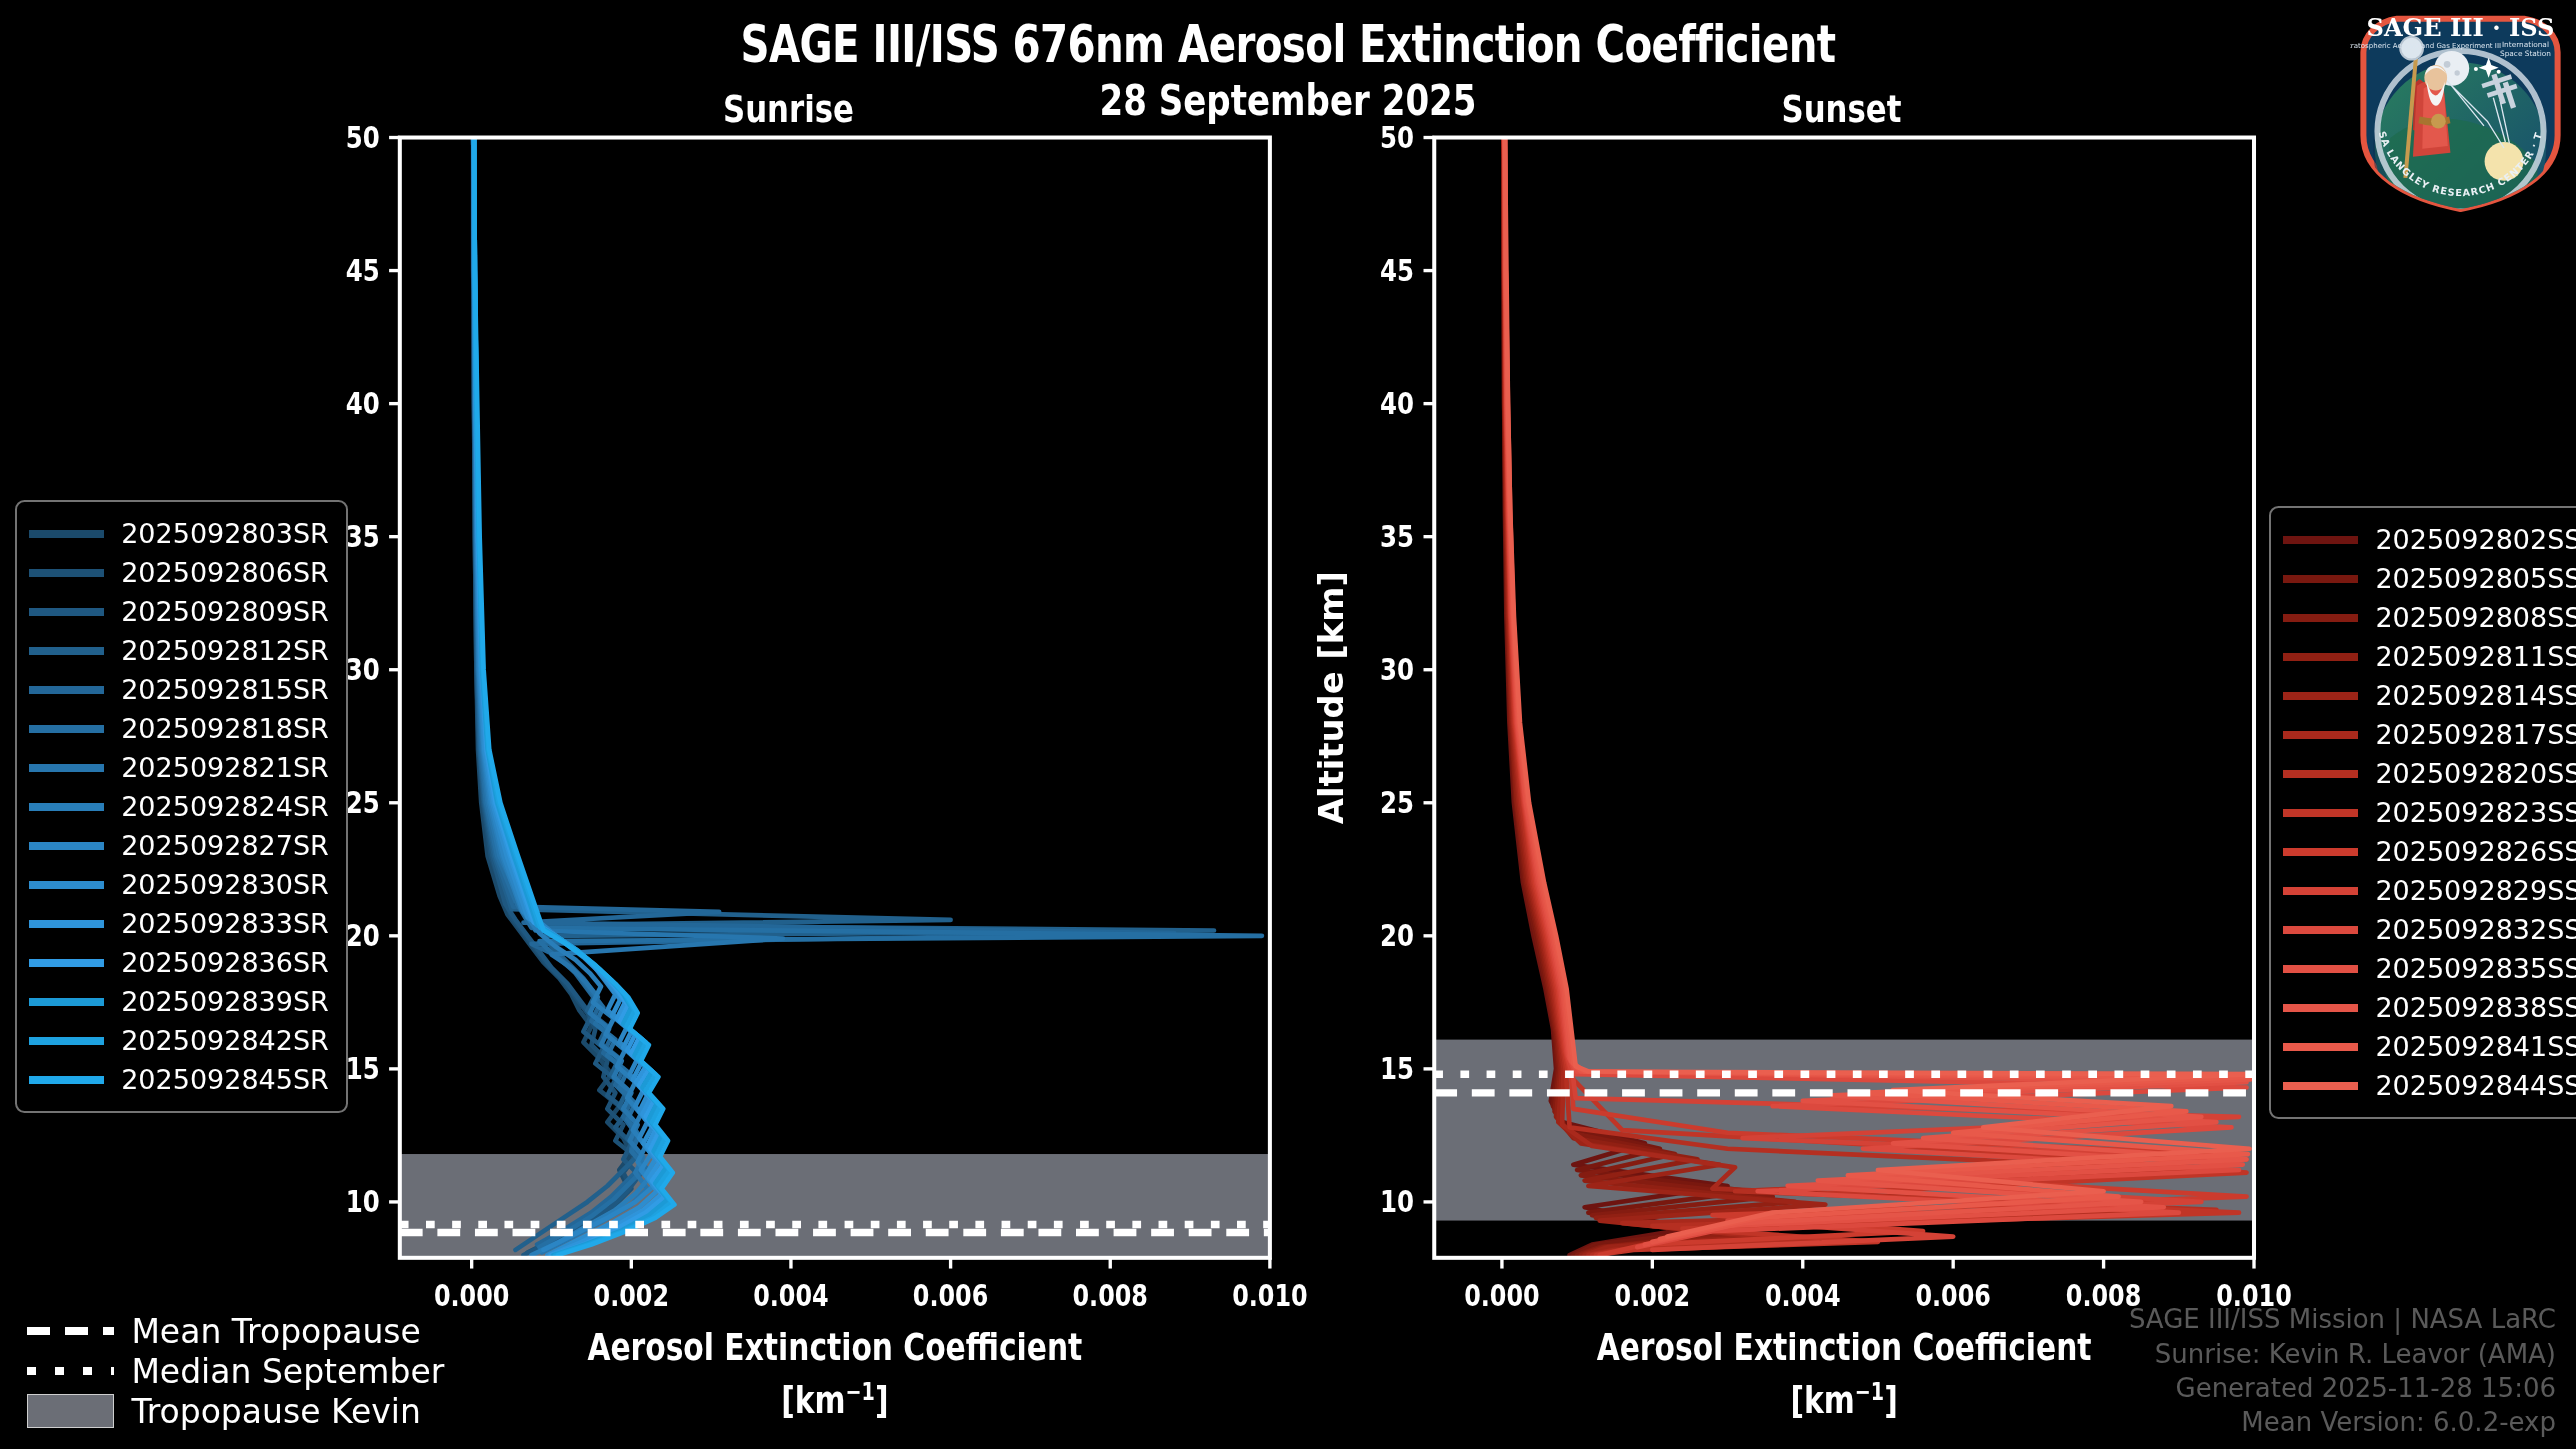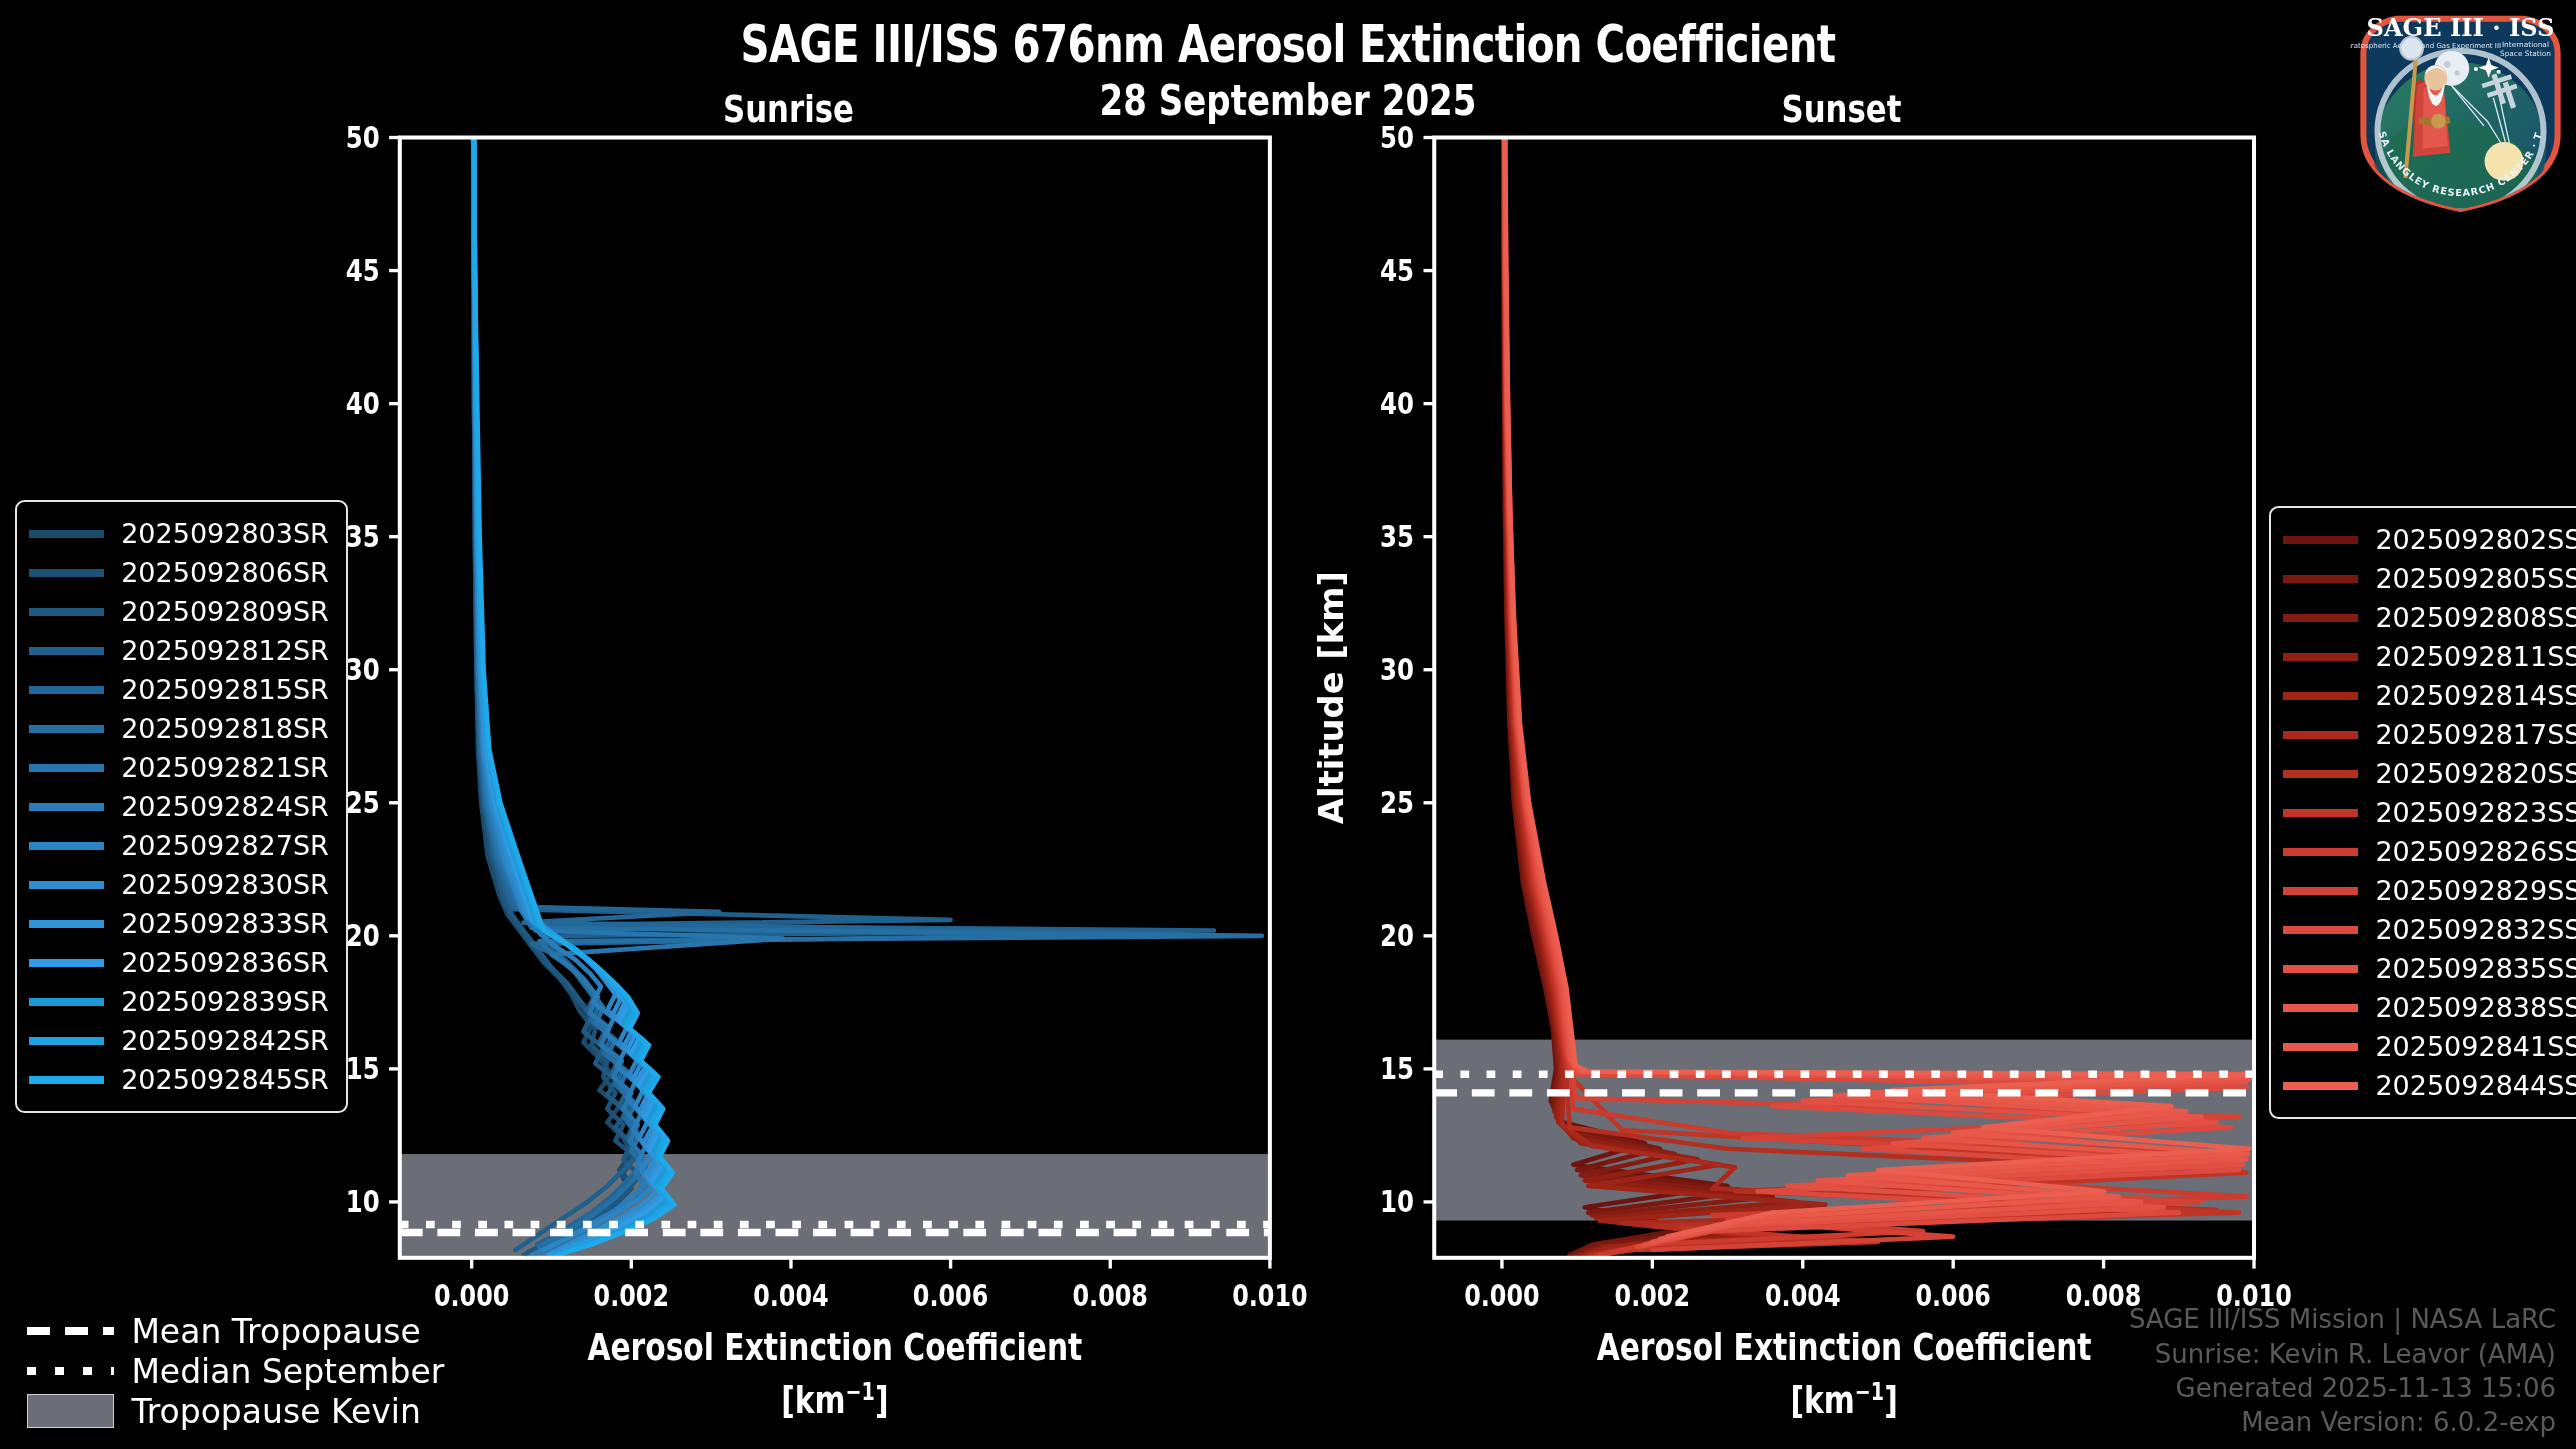--- a/index.html
+++ b/index.html
@@ -19,21 +19,21 @@
     font-weight:bold;font-size:43px;
     transform:scaleX(.88);transform-origin:50% 0;
   }
   .panel-title{
     font-family:"DejaVu Sans Condensed","Liberation Sans",sans-serif;
     font-weight:bold;font-size:38px;text-align:center;
     transform:scaleX(.9);
   }
   
   .legend-box{
-    border:2px solid #e5e5e5;border-radius:9.4px;background:#000;
+    border:2px solid #737373;border-radius:9.4px;background:#000;
     padding:12px 17.4px 12px 12px;
   }
   .legend-row{display:flex;align-items:center;height:39px;}
   .legend-swatch{width:75px;height:8px;margin-right:17.4px;flex:none;}
   .legend-label{font-size:27px;color:#fff;white-space:nowrap;
                 font-family:"DejaVu Sans",sans-serif;}
   
   .tropo-row{display:flex;align-items:center;height:40px;}
   .tropo-key{width:87px;height:17.4px;margin-right:17.4px;flex:none;
              display:flex;align-items:center;}
@@ -328,21 +328,21 @@
     <span class="tropo-key">
         <span class="boxkey"></span>
       </span>
     <span class="tropo-label">Tropopause Kevin</span>
   </div>
 </div>
 
 <div class="abs" id="credits">
   <div>SAGE III/ISS Mission | NASA LaRC</div>
   <div>Sunrise: Kevin R. Leavor (AMA)</div>
-  <div>Generated 2025-11-13 15:06</div>
+  <div>Generated 2025-11-28 15:06</div>
   <div>Mean Version: 6.0.2-exp</div>
 </div>
 
 <svg class="abs" id="logo" viewBox="0 0 330 318">
   <defs>
     <clipPath id="badgeClip">
       <path d="M20 72 C20 46 42 26 70 22 L260 22 C288 26 310 46 310 72 L310 196
                C310 252 250 290 165 306 C80 290 20 252 20 196 Z"></path>
     </clipPath>
     <linearGradient id="earthG" x1="0" y1="0" x2="1" y2="1">

